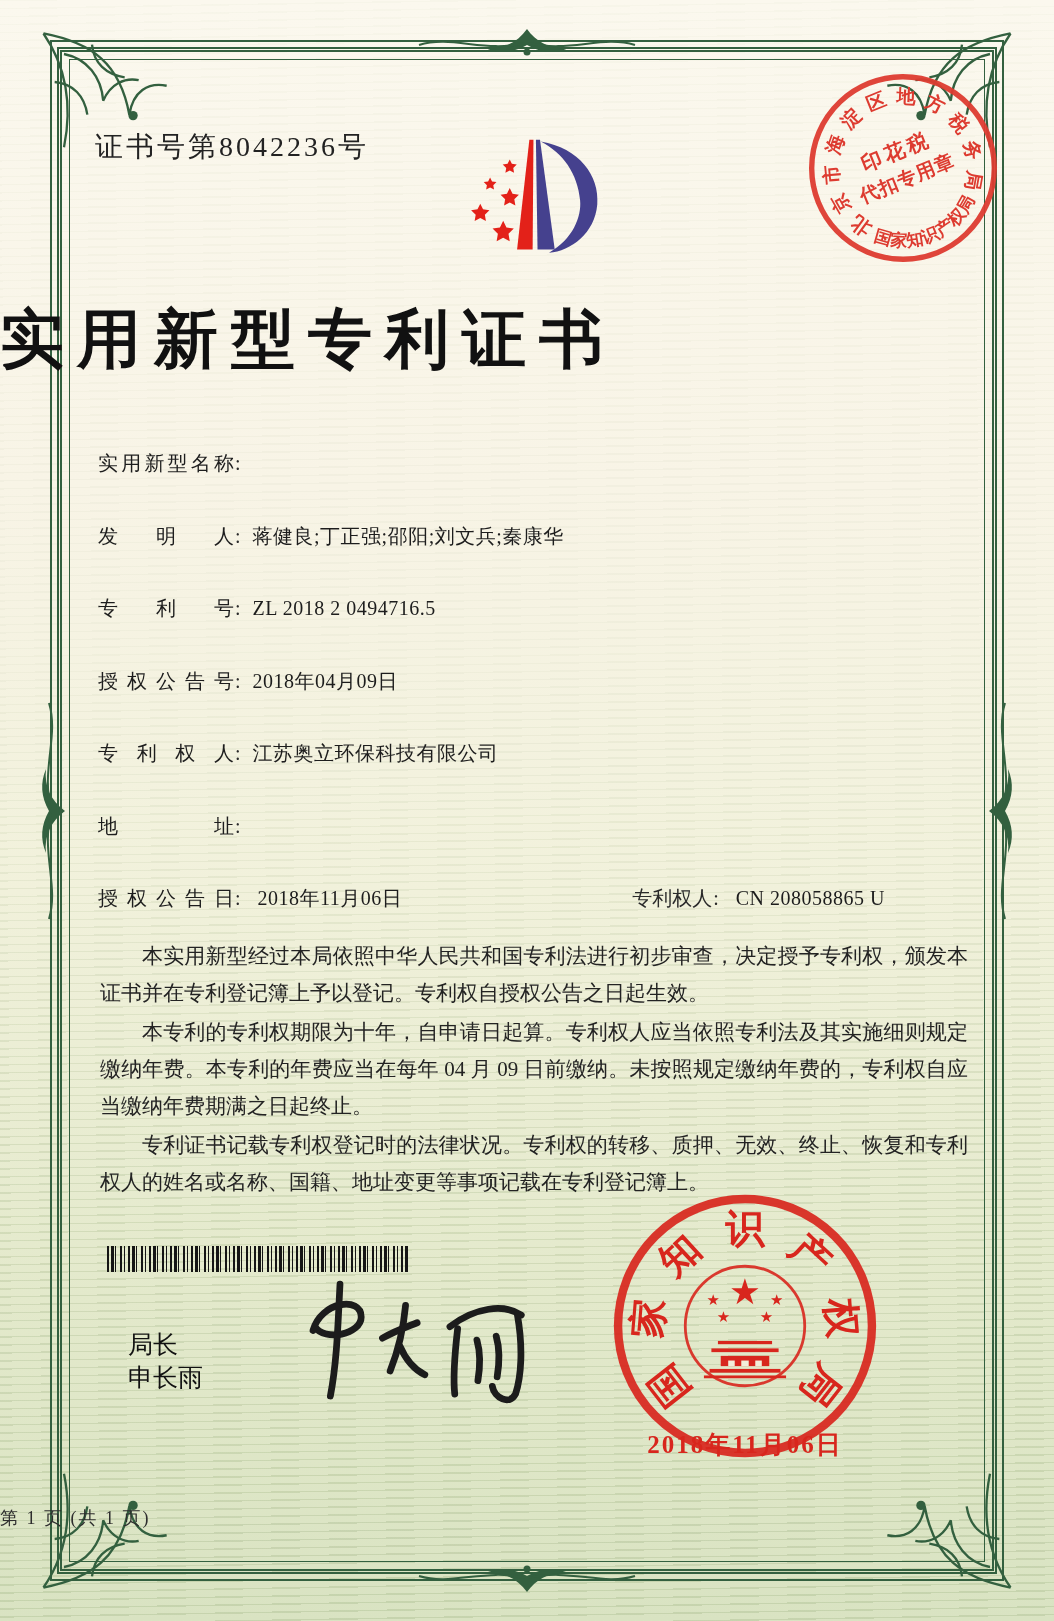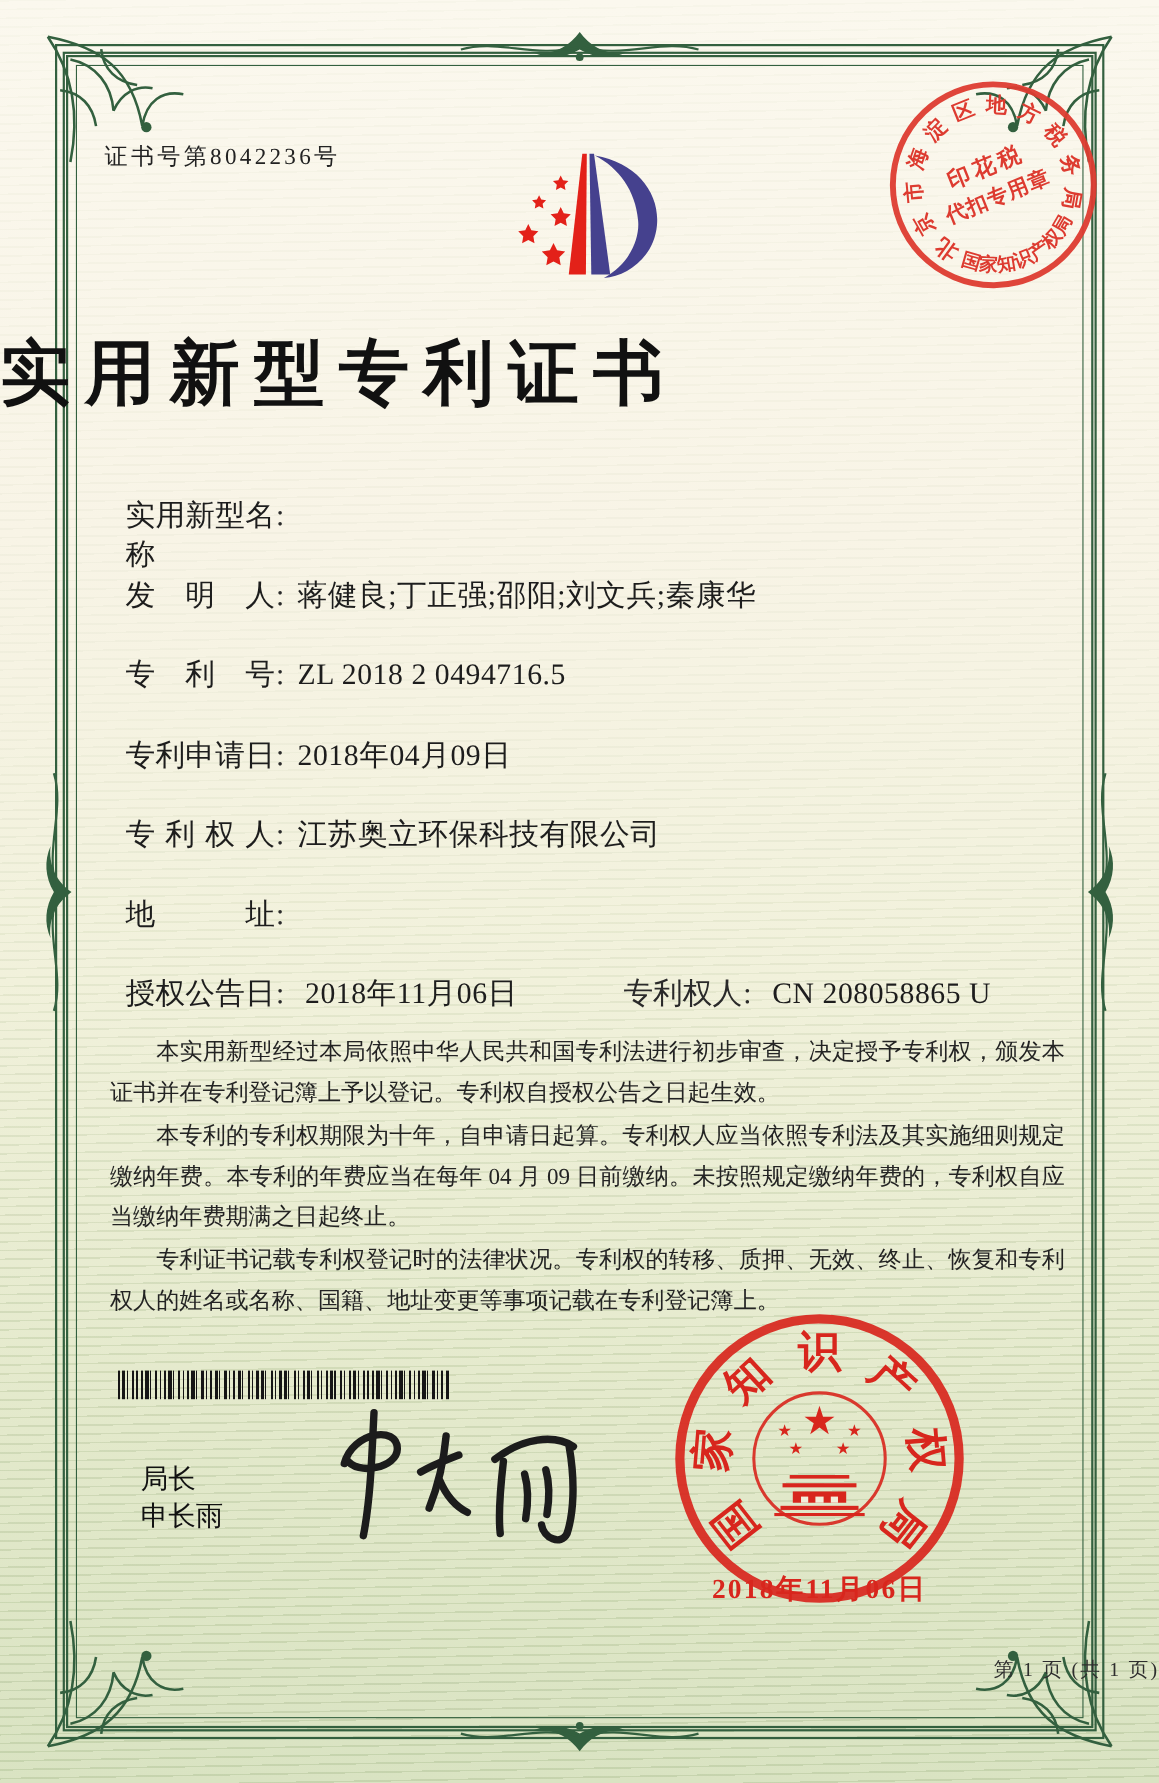--- a/index.html
+++ b/index.html
@@ -32,28 +32,28 @@
   .corner.tl{top:26px;left:36px;}
   .corner.tr{top:26px;right:36px;transform:scaleX(-1);}
   .corner.bl{bottom:26px;left:36px;transform:scaleY(-1);}
   .corner.br{bottom:26px;right:36px;transform:scale(-1,-1);}
   .edge{position:absolute;}
   .edge.top{top:24px;left:50%;transform:translateX(-50%);}
   .edge.bottom{bottom:24px;left:50%;transform:translateX(-50%) scaleY(-1);}
   .edge.left{top:50%;left:-68px;transform:translateY(-50%) rotate(90deg);}
   .edge.right{top:50%;right:-68px;transform:translateY(-50%) rotate(-90deg);}
   
-  .cert-number{position:absolute;left:95px;top:128px;font-size:21px;letter-spacing:3px;color:#222;}
+  .cert-number{position:absolute;left:95px;top:128px;font-size:28px;letter-spacing:3px;color:#222;}
   .logo{position:absolute;left:432px;top:122px;}
   .title{
     position:absolute;left:0;right:0;top:296px;text-align:left;
     font-size:64px;font-weight:bold;letter-spacing:13px;color:#111;
   }
   
-  .fields{position:absolute;left:114px;top:450px;width:845px;font-size:27px;}
+  .fields{position:absolute;left:98px;top:450px;width:845px;font-size:20px;}
   .frow{display:flex;align-items:baseline;height:72.5px;}
   .flabel{display:inline-block;width:136px;text-align:justify;text-align-last:justify;color:#1d1d1d;}
   .fcolon{margin-left:1px;}
   .fvalue{margin-left:12px;letter-spacing:0.5px;color:#1d1d1d;}
   .frow.split .right-group{margin-left:auto;margin-right:58px;}
   
   .body-text{
     position:absolute;left:100px;right:86px;top:938px;
     font-size:21px;line-height:37px;text-align:justify;color:#232323;
   }
@@ -71,21 +71,21 @@
   .director{position:absolute;left:128px;top:1328px;font-size:25px;color:#111;
     font-family:"Liberation Sans","DejaVu Sans",sans-serif;}
   .director .name{}
   .signature{position:absolute;left:286px;top:1268px;}
   .office-seal{position:absolute;left:605px;top:1186px;width:280px;height:280px;}
   .seal-date{
     position:absolute;left:605px;top:1428px;width:280px;text-align:center;
     color:var(--red);font-size:25px;letter-spacing:2px;font-weight:bold;
   }
   .tax-seal{position:absolute;left:795px;top:60px;width:216px;height:216px;transform:rotate(-22deg);}
-  .footer{position:absolute;left:0;right:0;top:1506px;text-align:right;font-size:18px;color:#2e2e2e;letter-spacing:2px;}
+  .footer{position:absolute;left:0;right:0;top:1506px;text-align:left;font-size:18px;color:#2e2e2e;letter-spacing:2px;}
 </style>
 </head>
 <body>
 
 <div class="certificate">
   <div class="wavelines"></div>
 
   <div class="frame-a"></div>
   <div class="frame-b"></div>
   <div class="frame-c"></div>
@@ -178,21 +178,21 @@
       <span class="flabel">发明人</span>
         <span class="fcolon">:</span>
       <span class="fvalue">蒋健良;丁正强;邵阳;刘文兵;秦康华</span>
     </div>
     <div class="frow">
       <span class="flabel">专利号</span>
         <span class="fcolon">:</span>
       <span class="fvalue">ZL 2018 2 0494716.5</span>
     </div>
     <div class="frow">
-      <span class="flabel">专利申请日</span>
+      <span class="flabel">授权公告号</span>
         <span class="fcolon">:</span>
       <span class="fvalue">2018年04月09日</span>
     </div>
     <div class="frow">
       <span class="flabel">专利权人</span>
         <span class="fcolon">:</span>
       <span class="fvalue">江苏奥立环保科技有限公司</span>
     </div>
     <div class="frow">
       <span class="flabel">地址</span>

